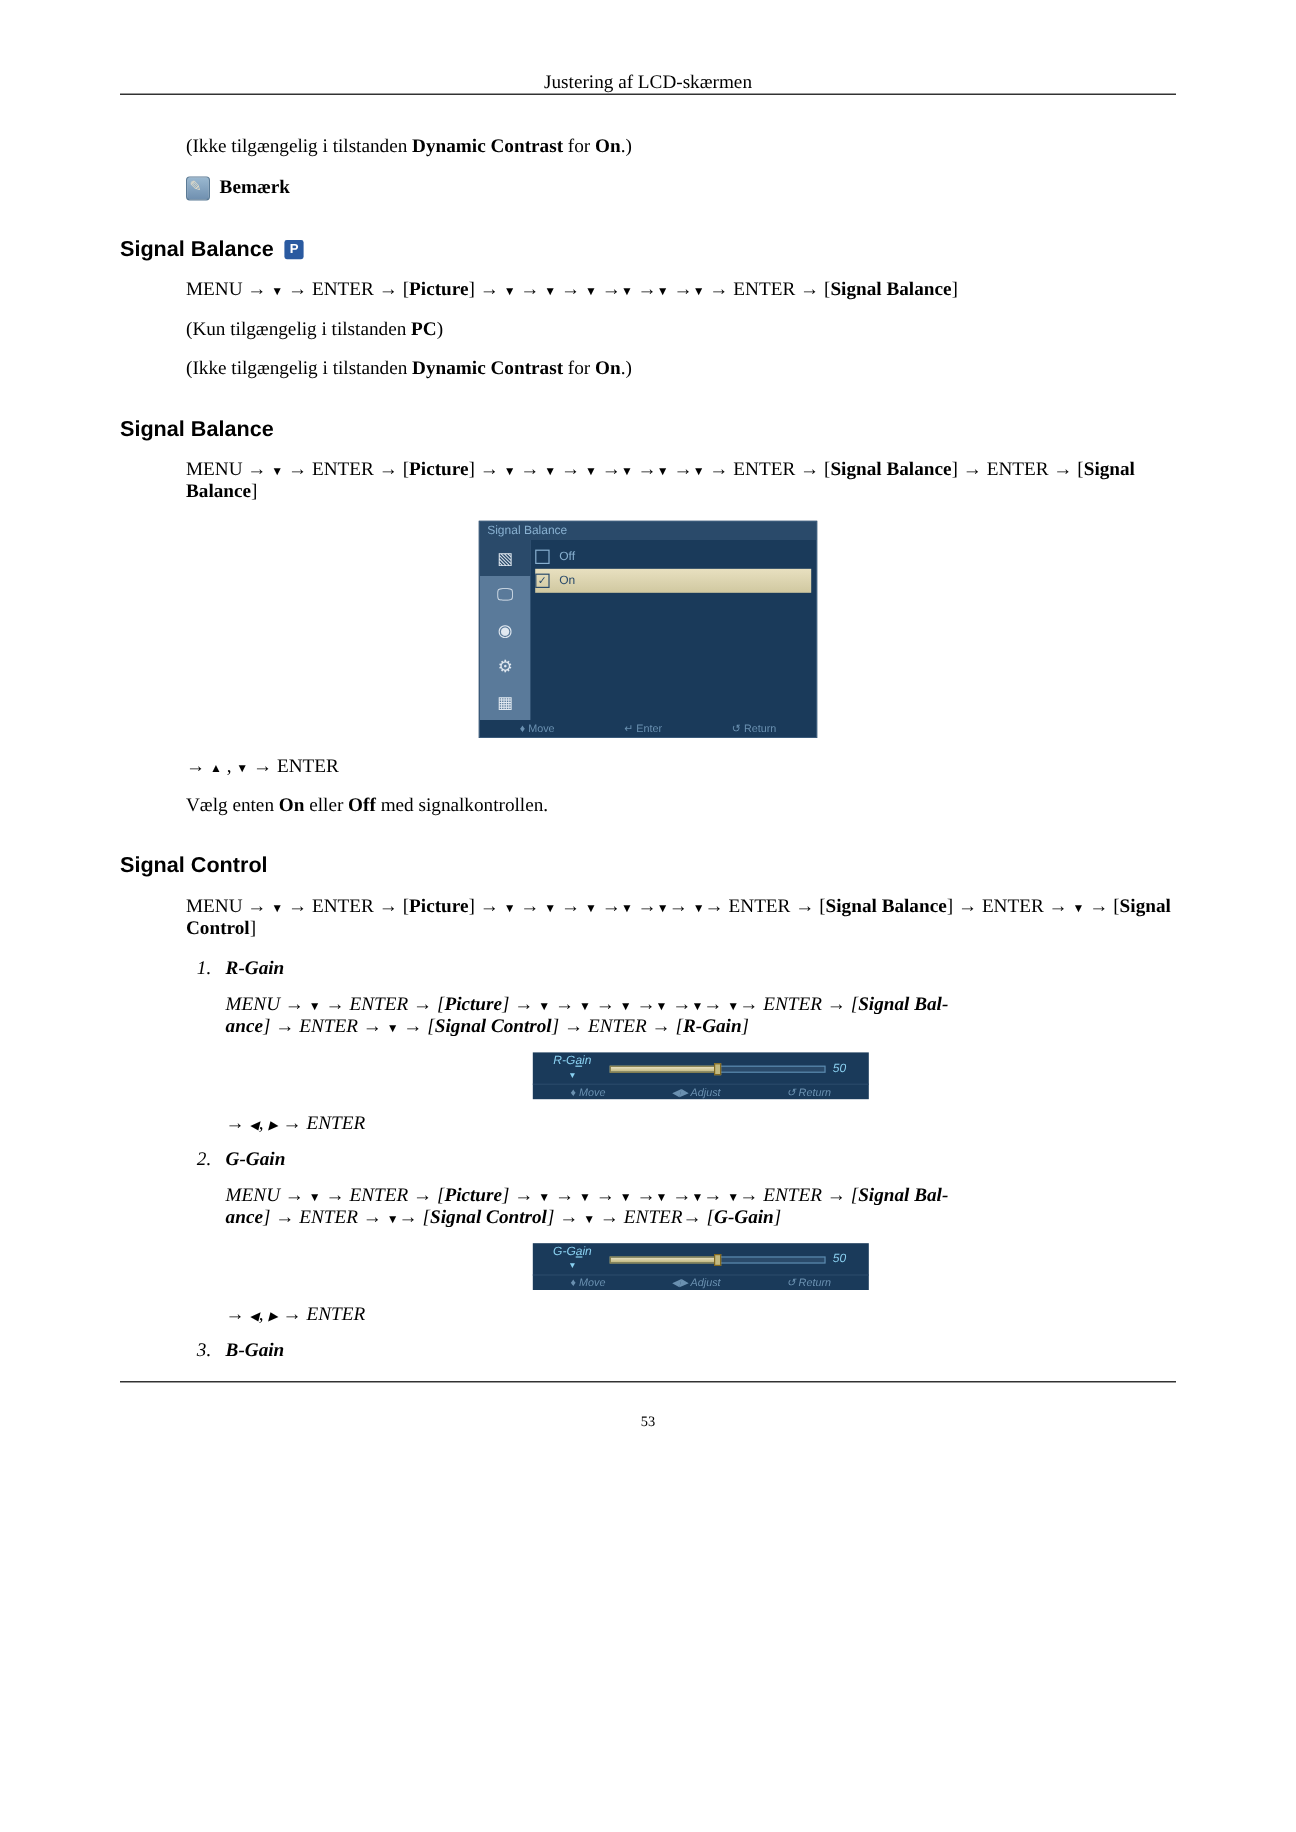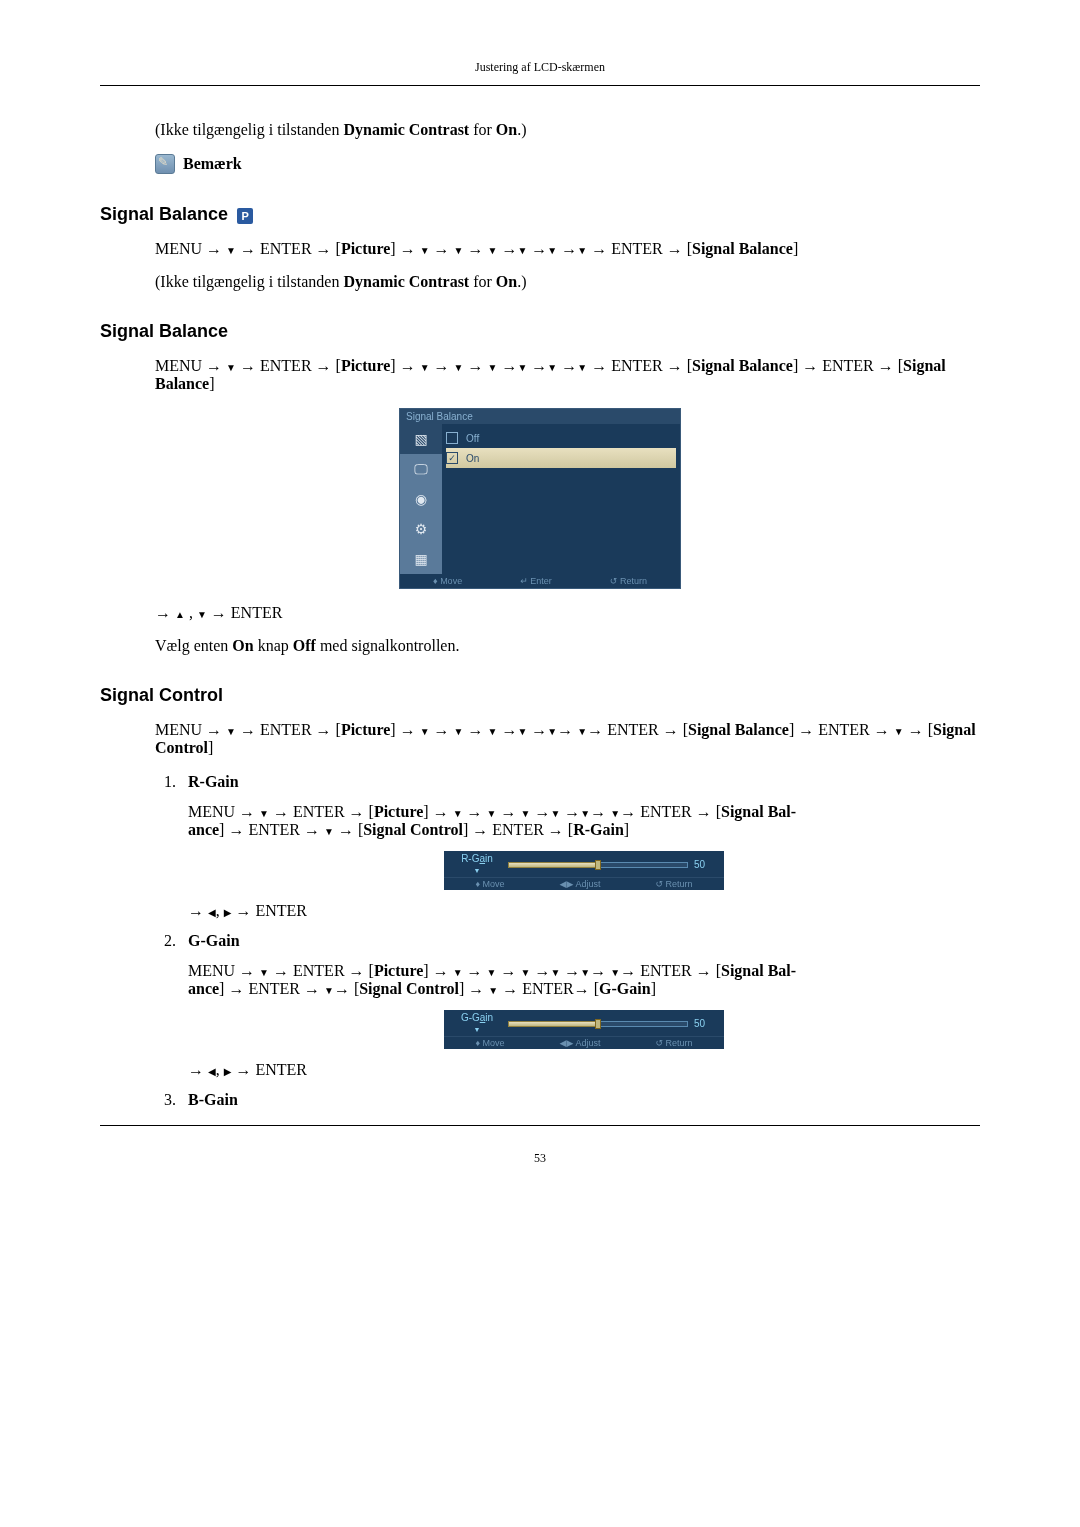--- a/index.html
+++ b/index.html
@@ -6,22 +6,22 @@
     font-family: "Times New Roman", Times, serif;
     font-size: 16px;
     margin: 0;
     padding: 60px 100px;
     background: white;
     color: black;
     width: 880px;
   }
   .header-title {
     text-align: center;
-    font-size: 12px;
-    margin-bottom: 10px;
+    font-size: 16px;
+    margin-bottom: 0;
   }
   hr.top-rule, hr.bottom-rule {
     border: none;
     border-top: 1px solid black;
     margin: 0;
   }
   .content {
     margin-top: 35px;
   }
   .indent1 {
@@ -79,20 +79,21 @@
     vertical-align: baseline;
   }
   ol.gain-list {
     margin-left: 55px;
     padding-left: 25px;
   }
   ol.gain-list > li {
     margin-top: 10px;
     margin-bottom: 10px;
     padding-left: 8px;
+    font-style: italic;
   }
   ol.gain-list > li > .item-title {
     font-weight: bold;
   }
   ol.gain-list > li > p {
     margin: 12px 0;
   }
   .page-number {
     text-align: center;
     margin-top: 25px;
@@ -262,20 +263,23 @@
   <h2 class="section-title">
     <span>Signal Balance</span>
     <span class="p-icon">P</span>
   </h2>
 
 
   <p class="indent1">
     <span>MENU</span> → <span class="arrow-down">▼</span> → <span>ENTER</span> → [<b>Picture</b>] → <span class="arrow-down">▼</span> → <span class="arrow-down">▼</span> → <span class="arrow-down">▼</span> →<span class="arrow-down">▼</span> →<span class="arrow-down">▼</span> →<span class="arrow-down">▼</span> → <span>ENTER</span> → [<b>Signal Balance</b>]
   </p>
 
+  <p class="indent1">
+    <span>(Kun tilgængelig i tilstanden </span><b>PC</b><span>)</span>
+  </p>
 
   <p class="indent1">
     <span>(Ikke tilgængelig i tilstanden </span><b>Dynamic Contrast</b><span> for </span><b>On</b><span>.)</span>
   </p>
 
   <h2 class="section-title">Signal Balance</h2>
 
   <p class="indent1">
     <span>MENU</span> → <span class="arrow-down">▼</span> → <span>ENTER</span> → [<b>Picture</b>] → <span class="arrow-down">▼</span> → <span class="arrow-down">▼</span> → <span class="arrow-down">▼</span> →<span class="arrow-down">▼</span> →<span class="arrow-down">▼</span> →<span class="arrow-down">▼</span> → <span>ENTER</span> → [<b>Signal Balance</b>] → <span>ENTER</span> → [<b>Signal Balance</b>]
   </p>
@@ -306,21 +310,21 @@
       <span>↵ <span>Enter</span></span>
       <span>↺ <span>Return</span></span>
     </div>
   </div>
 
   <p class="indent1">
     → <span class="arrow-up">▲</span> , <span class="arrow-down">▼</span> → <span>ENTER</span>
   </p>
 
   <p class="indent1">
-    <span>Vælg enten </span><b>On</b><span> knap </span><b>Off</b><span> med signalkontrollen.</span>
+    <span>Vælg enten </span><b>On</b><span> eller </span><b>Off</b><span> med signalkontrollen.</span>
   </p>
 
   <h2 class="section-title">Signal Control</h2>
 
   <p class="indent1">
     <span>MENU</span> → <span class="arrow-down">▼</span> → <span>ENTER</span> → [<b>Picture</b>] → <span class="arrow-down">▼</span> → <span class="arrow-down">▼</span> → <span class="arrow-down">▼</span> →<span class="arrow-down">▼</span> →<span class="arrow-down">▼</span>→ <span class="arrow-down">▼</span>→ <span>ENTER</span> → [<b>Signal Balance</b>] → <span>ENTER</span> → <span class="arrow-down">▼</span> → [<b>Signal Control</b>]
   </p>
 
   <ol class="gain-list">
 

